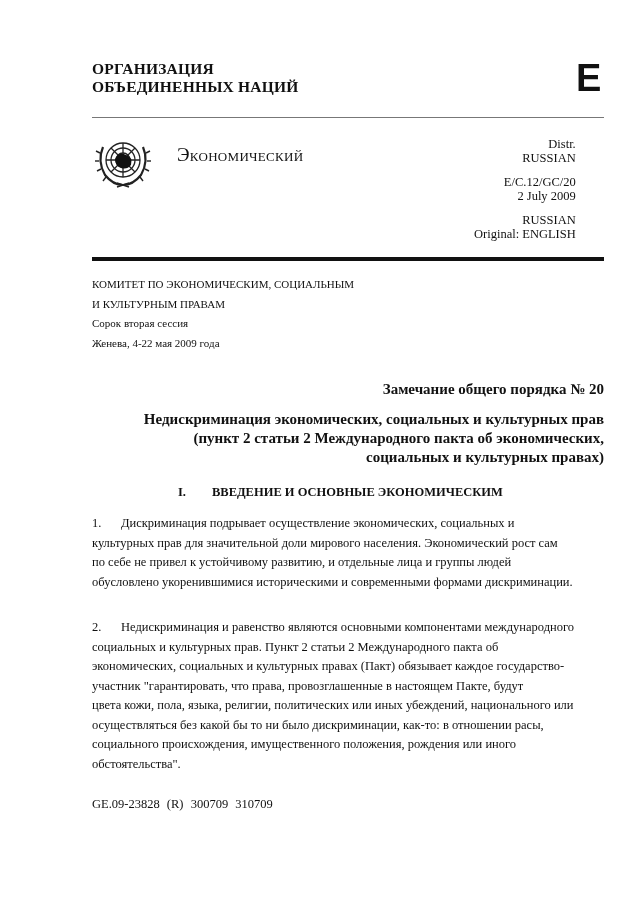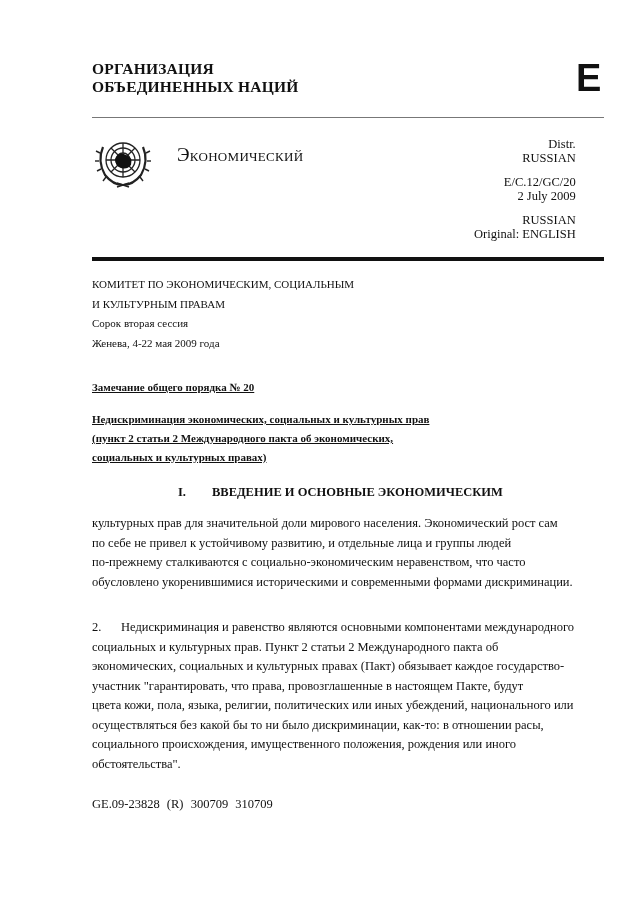--- a/index.html
+++ b/index.html
@@ -9,21 +9,21 @@
     .org { left: 92px; top: 60px; font-weight: bold; font-size: 15.5px; line-height: 18px; letter-spacing: 0.2px; }
     .lang-e { left: 576px; top: 58px; font-family: "Liberation Sans", "DejaVu Sans", sans-serif; font-weight: bold; font-size: 38px; line-height: 40px; }
     .rule-thin { left: 92px; top: 117px; width: 512px; height: 1px; background: #777; }
     .rule-thick { left: 92px; top: 257px; width: 512px; height: 4px; background: #111; }
     .emblem { left: 93px; top: 135px; width: 60px; height: 56px; }
     .council { left: 177px; top: 142px; font-size: 19px; line-height: 26px; font-variant: small-caps; letter-spacing: 0.3px; }
     .meta { left: 474px; top: 137px; font-size: 12.5px; line-height: 14px; }
     .meta div { white-space: nowrap; text-align: right; }
     .meta .gap { height: 10px; }
     .committee { left: 92px; top: 275px; font-size: 11px; line-height: 19.5px; }
-    .center { left: 92px; width: 512px; text-align: left; font-weight: bold; font-size: 11px; text-decoration: underline; }
+    .center { left: 92px; width: 512px; text-align: right; font-weight: bold; font-size: 15px; }
     .title1 { top: 381px; }
     .title2 { top: 410px; line-height: 19px; }
     .section { left: 178px; top: 485px; font-weight: bold; font-size: 12.5px; }
     .section .num { display: inline-block; width: 34px; }
     .para { left: 92px; width: 520px; font-size: 12.5px; line-height: 19.5px; }
     .para .pnum { display: inline-block; width: 29px; }
     .p1 { top: 514px; }
     .p2 { top: 618px; }
     .footer { left: 92px; top: 797px; font-size: 12.5px; word-spacing: 4px; }
   </style>
@@ -97,23 +97,23 @@
   <div>Недискриминация экономических, социальных и культурных прав</div>
   <div>(пункт 2 статьи 2 Международного пакта об экономических,</div>
   <div>социальных и культурных правах)</div>
 </div>
 
 <div class="abs section">
   <span class="num">I.</span><span>ВВЕДЕНИЕ И ОСНОВНЫЕ ЭКОНОМИЧЕСКИМ</span>
 </div>
 
 <div class="abs para p1">
+  <div><span class="pnum">1.</span><span>Дискриминация подрывает осуществление экономических, социальных и</span></div>
   <div>культурных прав для значительной доли мирового населения.  Экономический рост сам</div>
   <div>по себе не привел к устойчивому развитию, и отдельные лица и группы людей</div>
-  <div>по-прежнему сталкиваются с социально-экономическим неравенством, что часто</div>
   <div>обусловлено укоренившимися историческими и современными формами дискриминации.</div>
 </div>
 
 <div class="abs para p2">
   <div><span class="pnum">2.</span><span>Недискриминация и равенство являются основными компонентами международного</span></div>
   <div>социальных и культурных прав.  Пункт 2 статьи 2 Международного пакта об</div>
   <div>экономических, социальных и культурных правах (Пакт) обязывает каждое государство-</div>
   <div>участник "гарантировать, что права, провозглашенные в настоящем Пакте, будут</div>
   <div>цвета кожи, пола, языка, религии, политических или иных убеждений, национального или</div>
   <div>осуществляться без какой бы то ни было дискриминации, как-то:  в отношении расы,</div>

